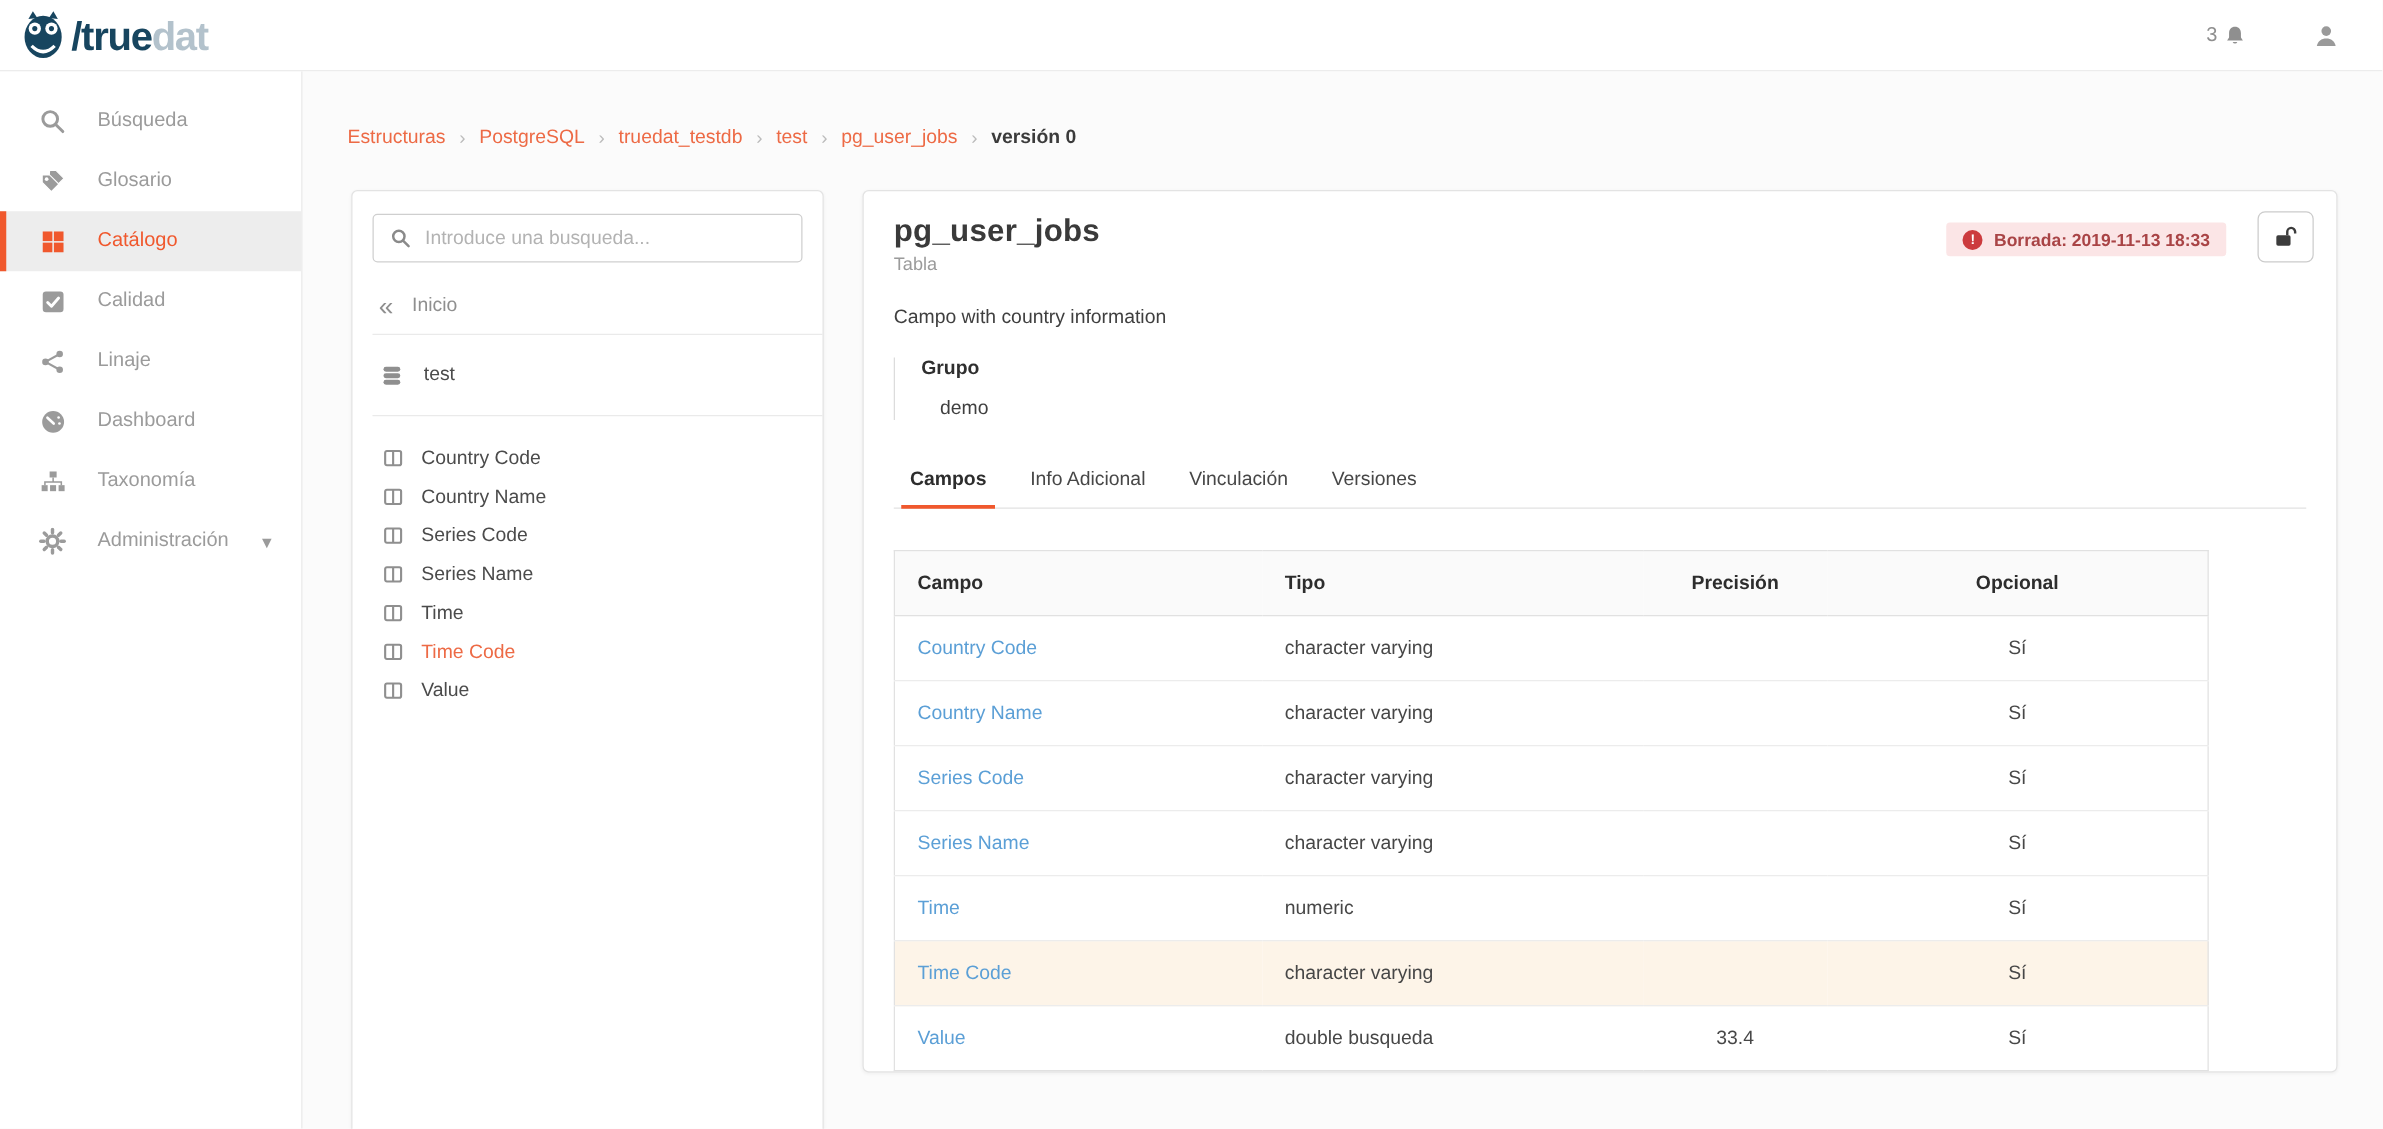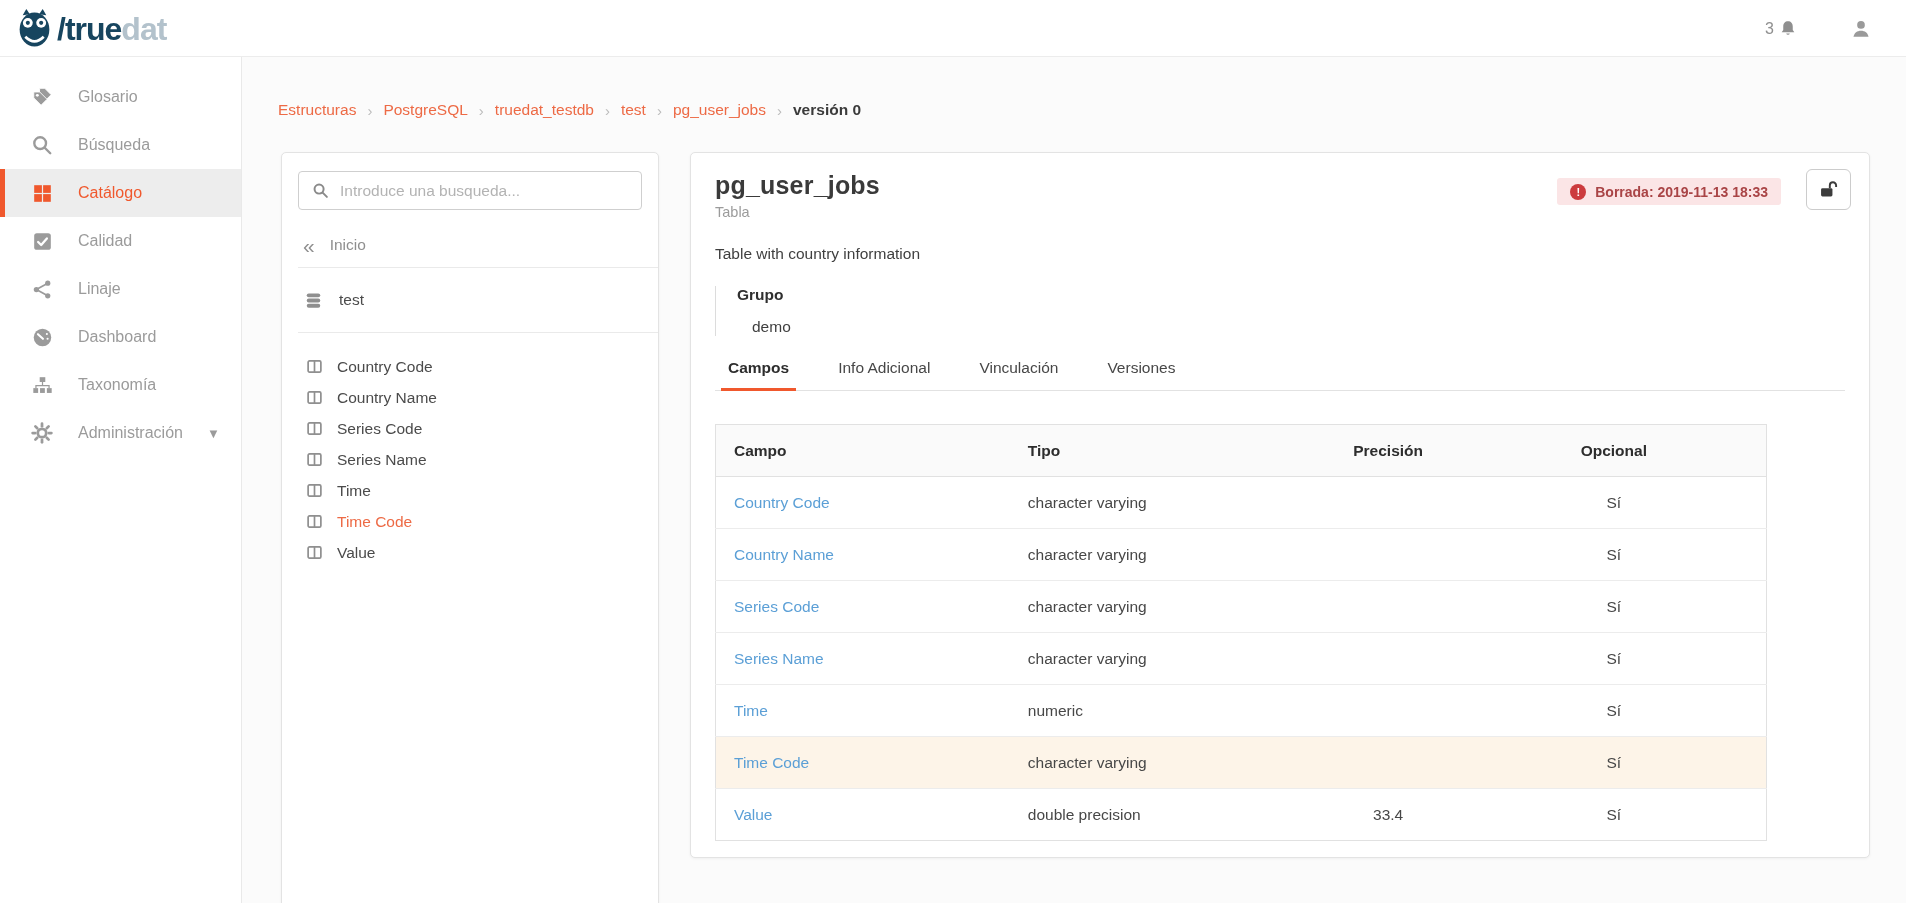--- a/index.html
+++ b/index.html
@@ -109,21 +109,21 @@
   }
   .detail-desc { margin-top:25px; font-size:15.5px; color:#3f3f3f; }
   .meta { display:flex; margin-top:23px; }
   .meta-col1 { width:191px; }
   .meta-col2 { border-left:1px solid #dcdcdc; padding-left:21px; min-width:260px; }
   .meta-label { font-size:15.5px; font-weight:bold; color:#2f2f2f; }
   .meta-value { margin-top:14px; font-size:15.5px; color:#3f3f3f; }
   .meta-col1 .meta-value { padding-left:10px; }
   .meta-col2 .meta-value { padding-left:15px; }
 
-  .tabs { display:flex; gap:35px; margin-top:15px; border-bottom:1px solid #e2e2e2; padding-left:6px; }
+  .tabs { display:flex; gap:21px; margin-top:31px; border-bottom:1px solid #e2e2e2; padding-left:6px; }
   .tab {
     font-size:15.5px; color:#474747; padding:8px 7px 11px 7px; cursor:pointer;
     border-bottom:3px solid transparent; margin-bottom:-1px;
   }
   .tab.active { font-weight:bold; color:#2d2d2d; border-bottom-color:#f0582d; }
 
   .fields-table { margin-top:33px; width:1052px; border:1px solid #e1e1e1; border-collapse:collapse; }
   .fields-table th {
     background:#fafafa; height:52px; font-size:15.5px; font-weight:bold; color:#2d2d2d;
     text-align:left; padding:0 0 0 18px; border-bottom:1px solid #e1e1e1;
@@ -177,36 +177,36 @@
           <path d="M3.8 20.5c.8-4.4 4-6.6 8.2-6.6s7.4 2.2 8.2 6.6z"></path>
         </svg>
       </span>
     </div>
   </div>
 </header>
 
 <aside class="sidebar">
   <div class="side-item">
     <span class="s-icon">
+      <svg width="22" height="22" viewBox="0 0 24 24">
+          <circle cx="10" cy="10" r="6.4" fill="none" stroke="currentColor" stroke-width="2.6"></circle>
+          <line x1="15" y1="15" x2="21" y2="21" stroke="currentColor" stroke-width="2.6" stroke-linecap="round"></line>
+        </svg>
+    </span>
+    <span>Búsqueda</span>
+  </div>
+  <div class="side-item">
+    <span class="s-icon">
       <svg width="22" height="22" viewBox="0 0 24 24" fill="currentColor">
           <path d="M9.5 2.5h5.5l7 7-6 6-7-7z" stroke="#fff" stroke-width="1"></path>
           <path d="M3 6.5h6.5l8 8-6.5 6.5-8-8z" stroke="#fff" stroke-width="1"></path>
           <circle cx="6.9" cy="10.2" r="1.6" fill="#fff"></circle>
         </svg>
     </span>
     <span>Glosario</span>
-  </div>
-  <div class="side-item">
-    <span class="s-icon">
-      <svg width="22" height="22" viewBox="0 0 24 24">
-          <circle cx="10" cy="10" r="6.4" fill="none" stroke="currentColor" stroke-width="2.6"></circle>
-          <line x1="15" y1="15" x2="21" y2="21" stroke="currentColor" stroke-width="2.6" stroke-linecap="round"></line>
-        </svg>
-    </span>
-    <span>Búsqueda</span>
   </div>
   <div class="side-item active">
     <span class="s-icon">
       <svg width="21" height="21" viewBox="0 0 24 24" fill="currentColor">
           <rect x="2.5" y="2.5" width="8.8" height="8.8"></rect>
           <rect x="12.7" y="2.5" width="8.8" height="8.8"></rect>
           <rect x="2.5" y="12.7" width="8.8" height="8.8"></rect>
           <rect x="12.7" y="12.7" width="8.8" height="8.8"></rect>
         </svg>
     </span>
@@ -396,21 +396,21 @@
     </div>
     <button class="lock-btn">
       <span>
         <svg width="21" height="21" viewBox="0 0 24 24">
             <rect x="3.5" y="10.5" width="13" height="9.5" rx="1.6" fill="currentColor"></rect>
             <path d="M13.5 10.5 V7.4 a3.6 3.6 0 0 1 7.2 0 V9" fill="none" stroke="currentColor" stroke-width="2.2"></path>
           </svg>
       </span>
     </button>
 
-    <p class="detail-desc">Table with country information</p>
+    <p class="detail-desc">Campo with country information</p>
 
     <div class="meta">
       <div class="meta-col2">
         <div class="meta-label">Grupo</div>
         <div class="meta-value">demo</div>
       </div>
     </div>
 
     <div class="tabs">
       <div class="tab active">Campos</div>
@@ -466,20 +466,20 @@
           <td class="c-center">Sí</td>
         </tr>
         <tr class="highlighted">
           <td><a class="campo-link">Time Code</a></td>
           <td>character varying</td>
           <td class="c-center"></td>
           <td class="c-center">Sí</td>
         </tr>
         <tr>
           <td><a class="campo-link">Value</a></td>
-          <td>double precision</td>
+          <td>double busqueda</td>
           <td class="c-center">33.4</td>
           <td class="c-center">Sí</td>
         </tr>
       </tbody>
     </table>
   </section>
 </main>
 
 </body></html>

